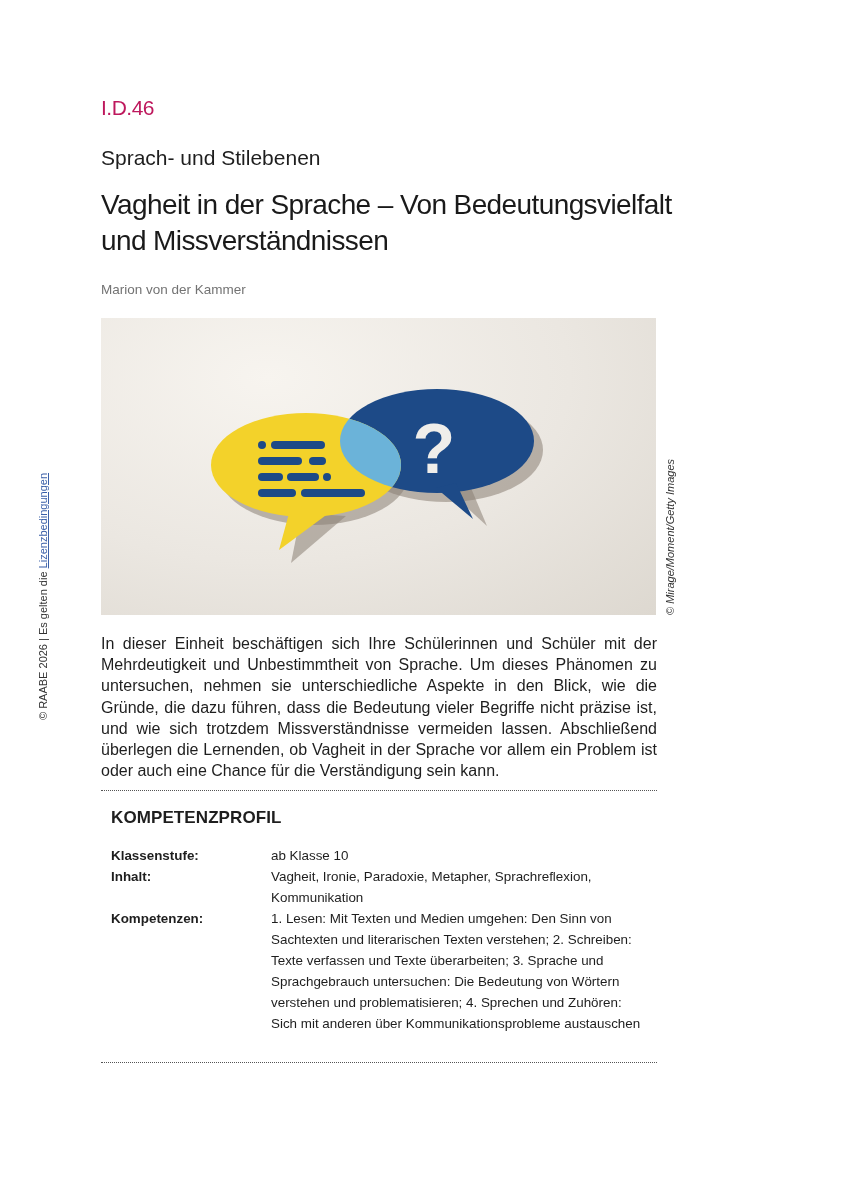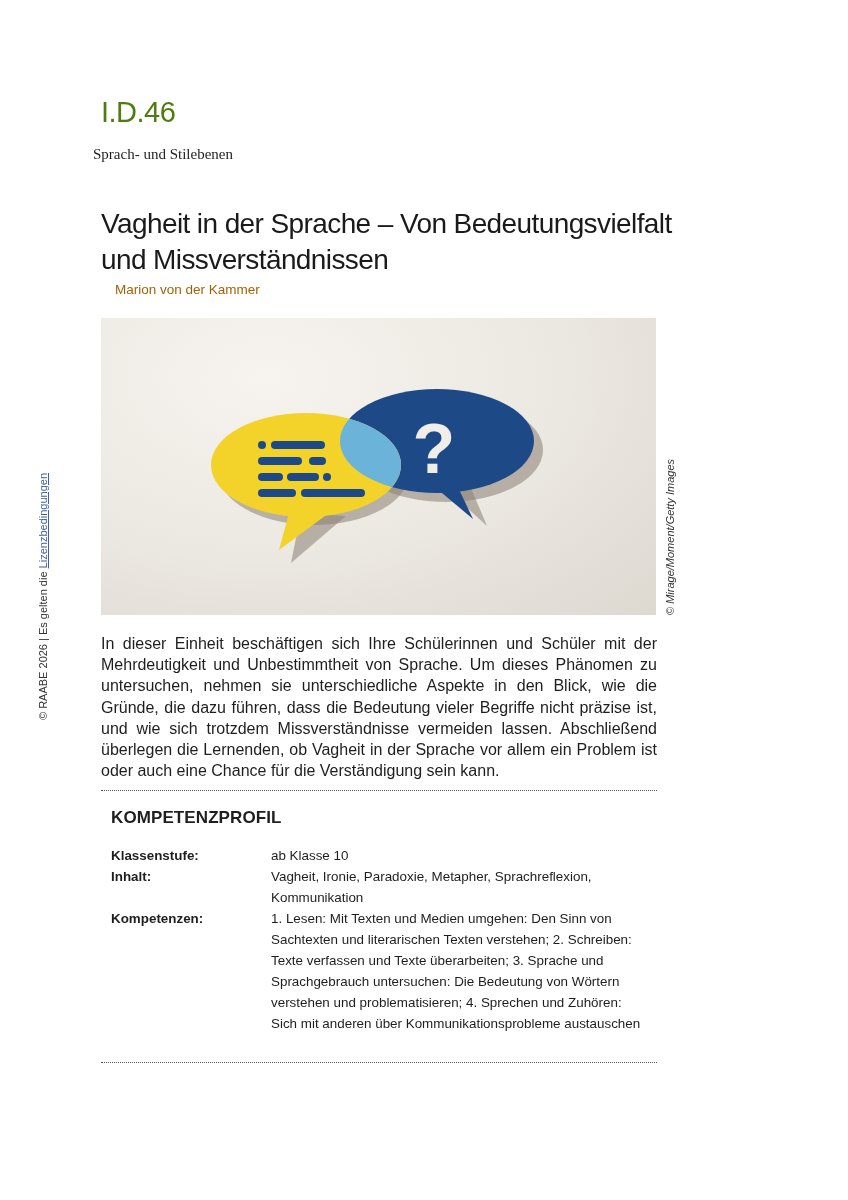--- a/index.html
+++ b/index.html
@@ -2,24 +2,24 @@
 <html><head>
 <meta charset="utf-8">
 <style>
   html, body { margin: 0; padding: 0; }
   body {
     width: 848px; height: 1200px; background: #ffffff; position: relative;
     font-family: "Liberation Sans", "DejaVu Sans", sans-serif; color: #1e1e1e;
     overflow: hidden;
   }
   .abs { position: absolute; }
-  .code { left: 101px; top: 96px; font-size: 29px; color: #4d7c0f; letter-spacing: -0.5px; }
-  .series { left: 93px; top: 146px; font-size: 15px; color: #1e1e1e; font-family: Liberation Serif, serif; }
-  .title { left: 101px; top: 187px; width: 580px; font-size: 28px; line-height: 36px; color: #1a1a1a; letter-spacing: -0.6px; margin-top: 19px; }
-  .author { left: 115px; top: 282px; font-size: 13.5px; color: #a16207; }
+  .code { left: 101px; top: 96px; font-size: 21px; color: #be185d; letter-spacing: -0.5px; }
+  .series { left: 101px; top: 146px; font-size: 21px; color: #1e1e1e; }
+  .title { left: 101px; top: 187px; width: 580px; font-size: 28px; line-height: 36px; color: #1a1a1a; letter-spacing: -0.6px; }
+  .author { left: 101px; top: 282px; font-size: 13.5px; color: #737373; }
 
   .hero { left: 101px; top: 318px; width: 555px; height: 297px; overflow: hidden;
     background: radial-gradient(ellipse at 30% 20%, #f7f4ef 0%, #ebe7e1 55%, #ddd8d0 100%); }
   .hero svg { display: block; }
 
   .credit-right { left: 664px; top: 615px; transform-origin: 0 0; transform: rotate(-90deg);
     font-size: 11px; font-style: italic; color: #333; white-space: nowrap; }
   .credit-left { left: 37px; top: 720px; transform-origin: 0 0; transform: rotate(-90deg);
     font-size: 11px; color: #333; white-space: nowrap; }
   .credit-left a { color: #3a5fa8; text-decoration: underline; }

